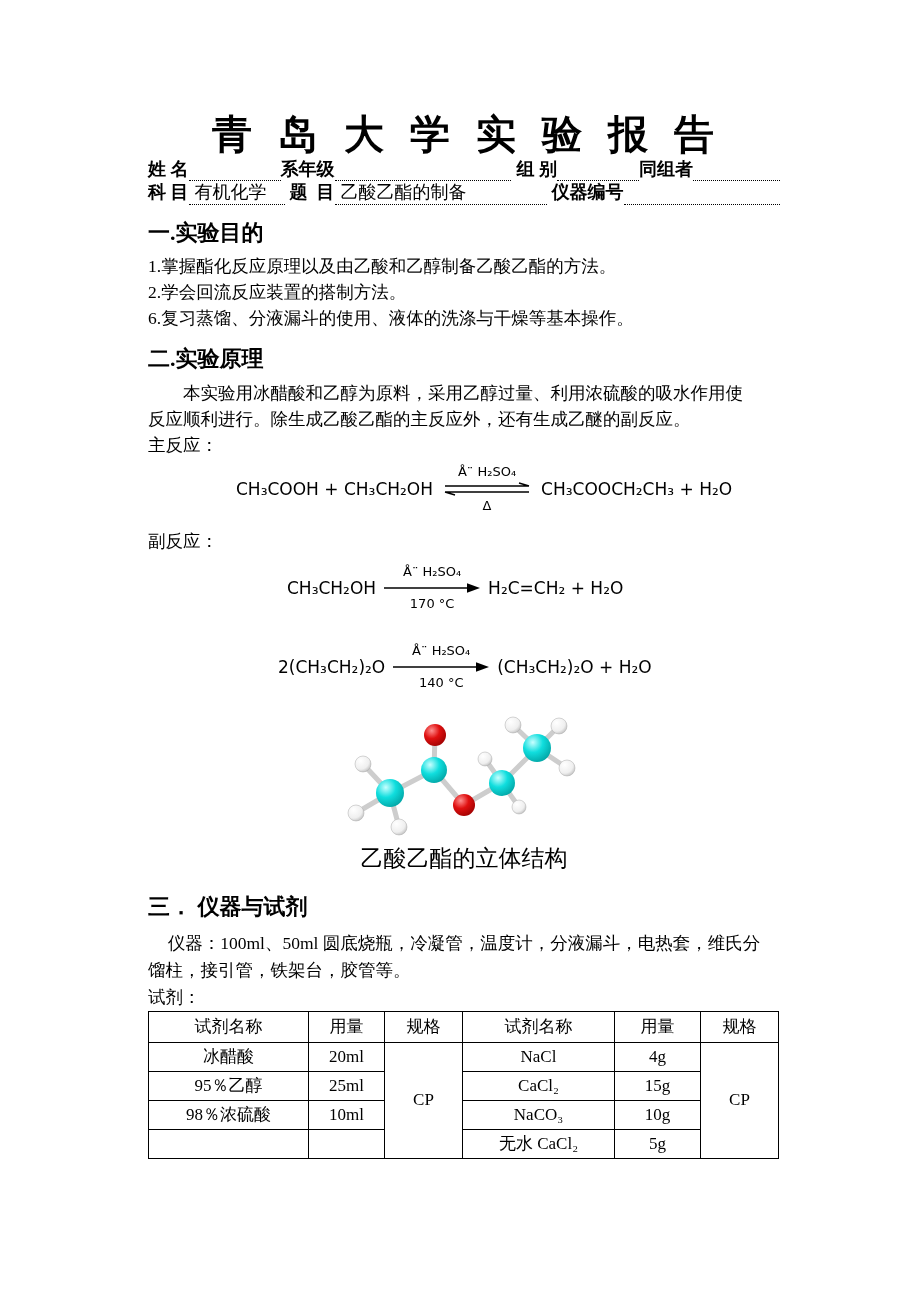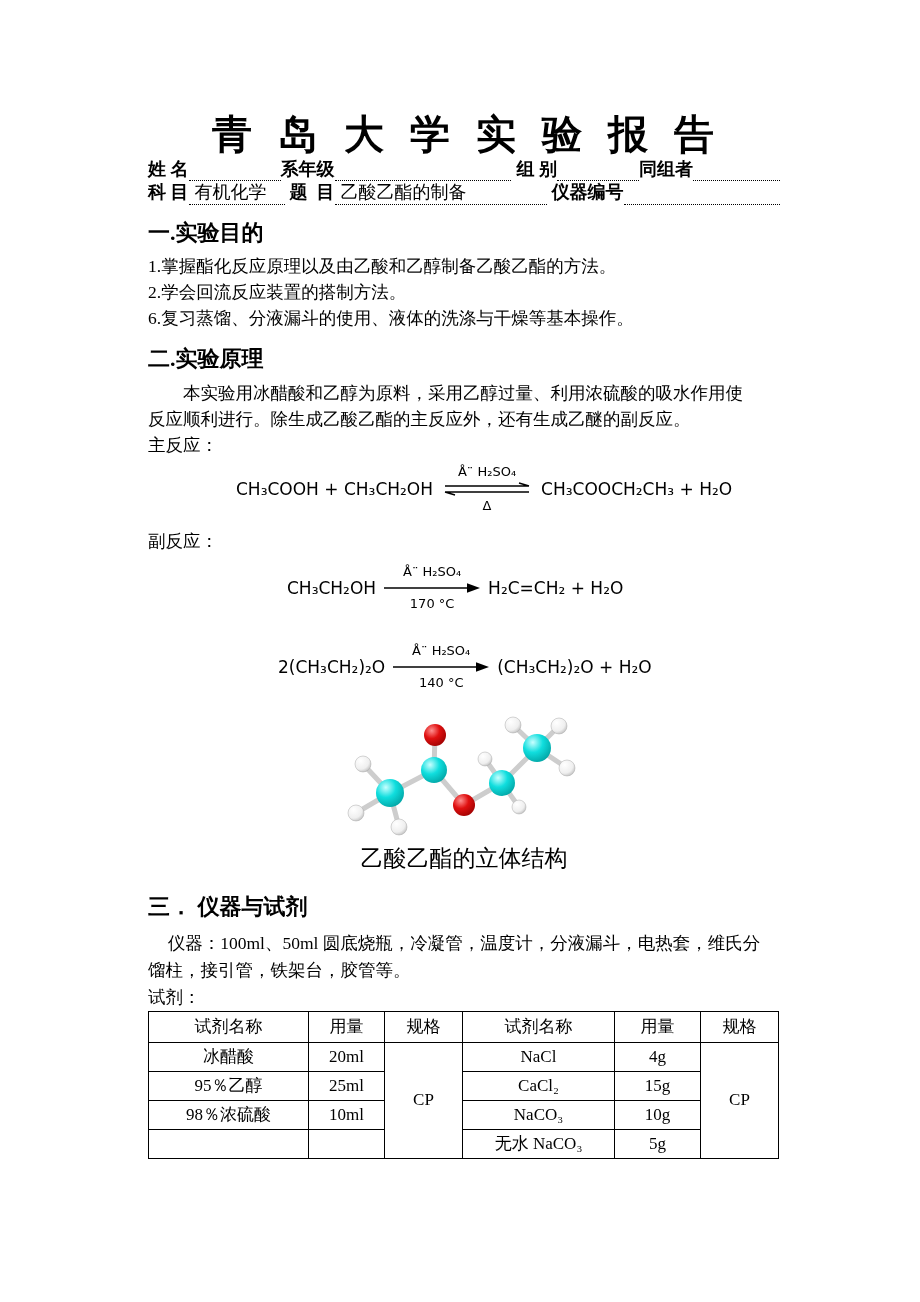--- a/index.html
+++ b/index.html
@@ -212,19 +212,19 @@
     </tr>
     <tr>
       <td>98％浓硫酸</td>
       <td>10ml</td>
       <td>NaCO₃</td>
       <td>10g</td>
     </tr>
     <tr>
       <td></td>
       <td></td>
-      <td>无水 NaCO₃</td>
+      <td>无水 CaCl₂</td>
       <td>5g</td>
     </tr>
   </tbody>
     </table>
 
 </div>
 
 </body></html>

